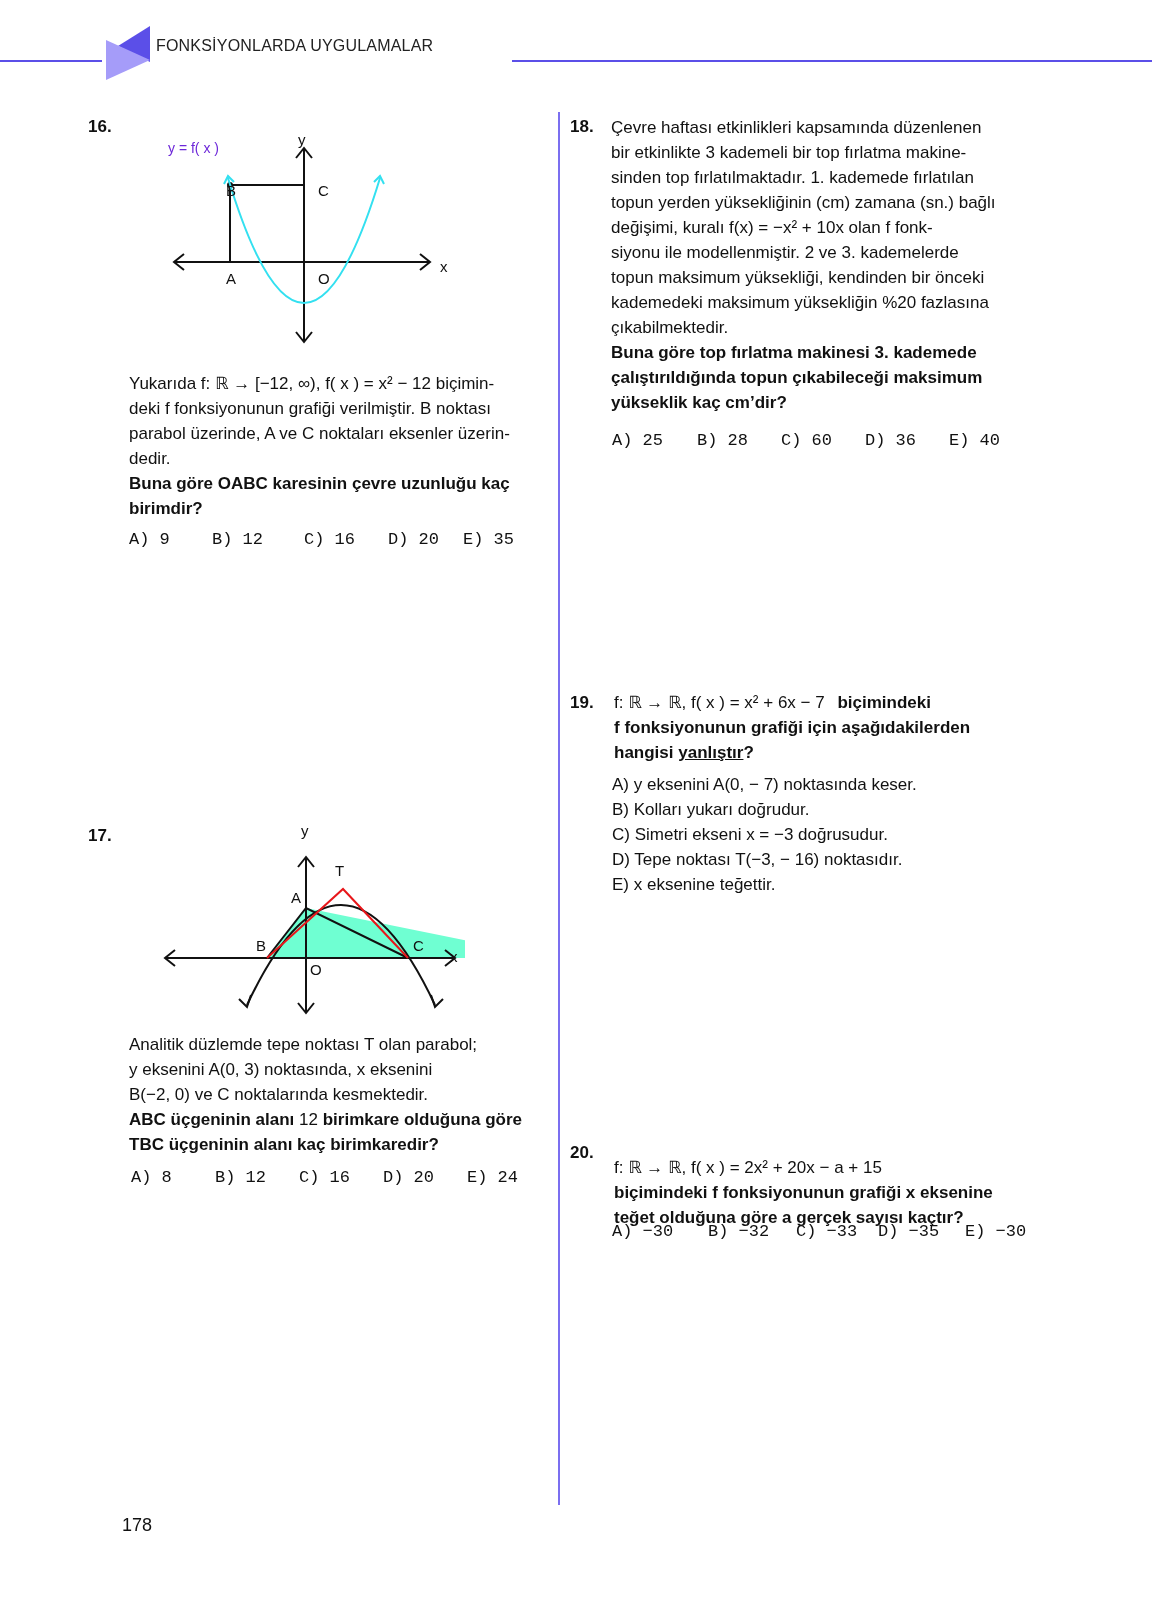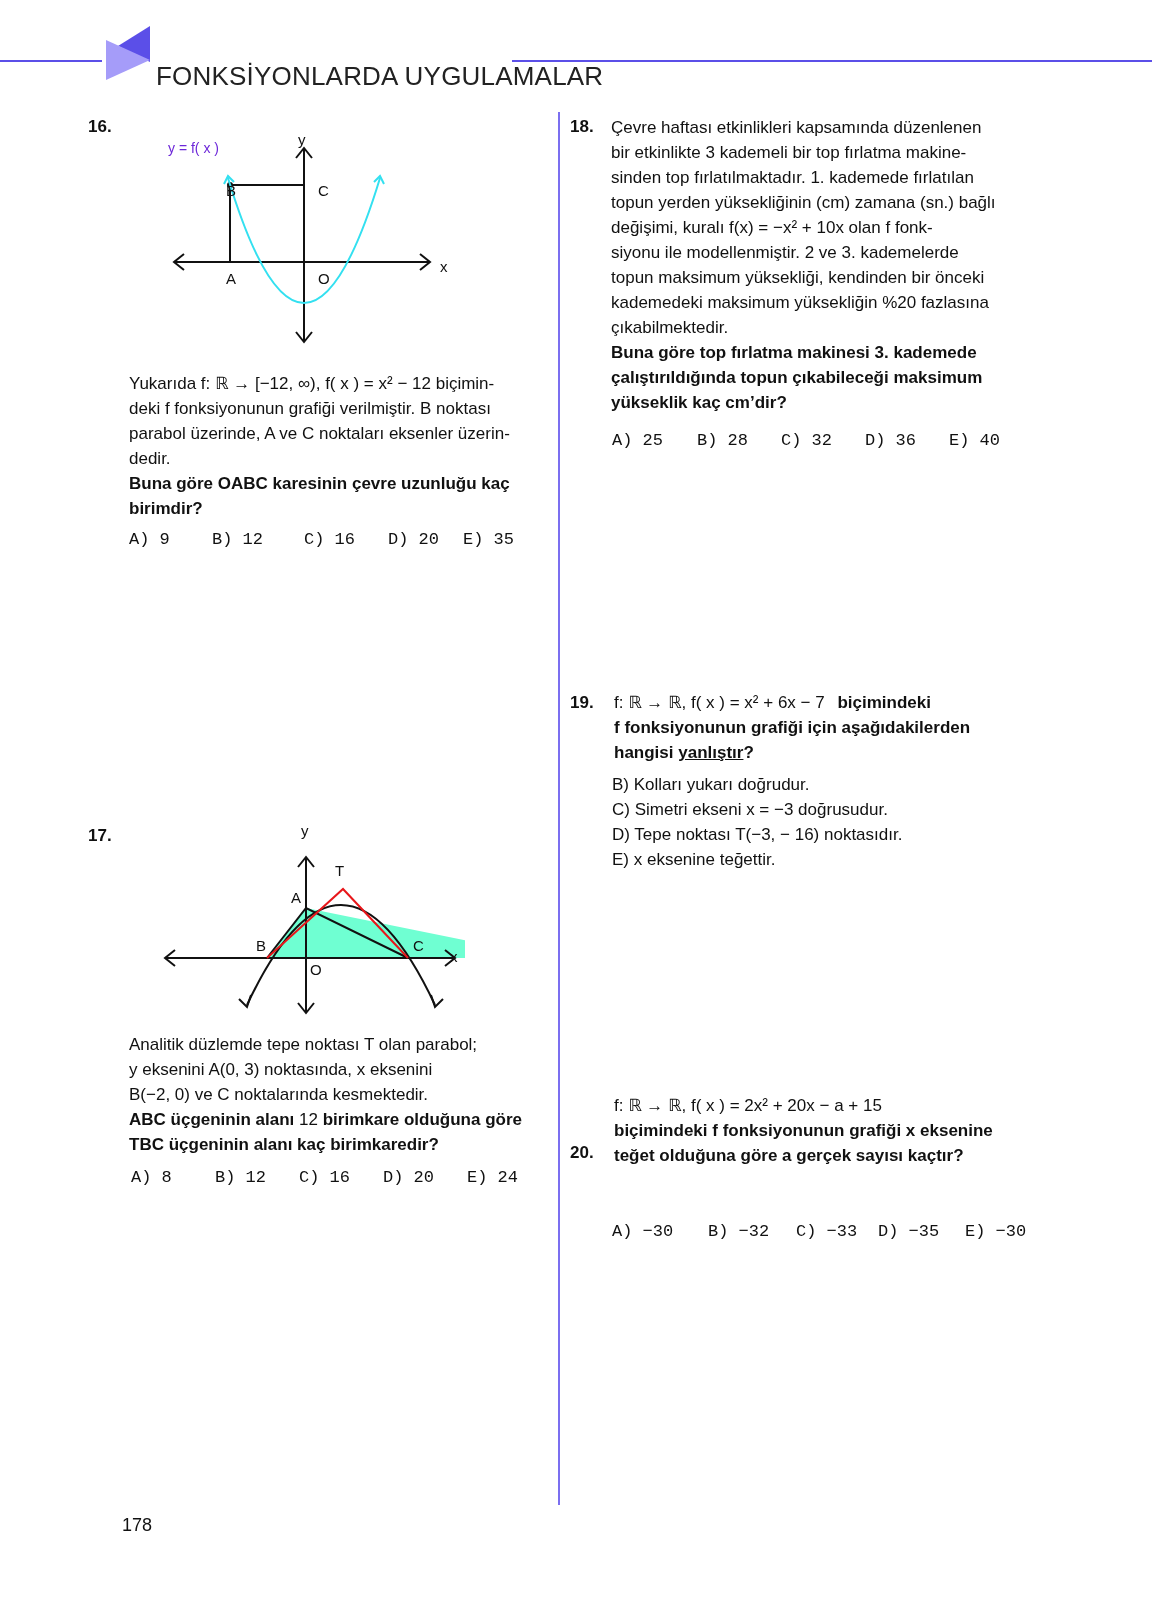--- a/index.html
+++ b/index.html
@@ -1,21 +1,21 @@
 <!DOCTYPE html>
 <html><head>
 <meta charset="utf-8">
 <style>
   html, body { margin: 0; padding: 0; background: #ffffff; }
   body { width: 1152px; height: 1624px; position: relative; overflow: hidden;
          font-family: "Liberation Sans", "DejaVu Sans", sans-serif; color: #111; }
   .abs { position: absolute; }
   .hdr-line-left { left: 0; top: 60px; width: 102px; height: 2px; background: #5b4fe8; }
   .hdr-line-right { left: 512px; top: 60px; width: 640px; height: 2px; background: #5b4fe8; }
-  .hdr-title { left: 156px; top: 61px; font-size: 26px; color: #222; letter-spacing: 0.2px; }
+  .hdr-title { left: 156px; top: 37px; font-size: 16px; color: #222; letter-spacing: 0.2px; }
   .col-divider { left: 558px; top: 112px; width: 2px; height: 1393px; background: #7b6ff0; }
   .qnum { font-weight: bold; font-size: 17px; }
   .txt { font-size: 17px; line-height: 25px; }
   .bold { font-weight: bold; }
   .opts { display: flex; font-size: 17px; font-family: Liberation Mono, monospace; }
   .opts span { display: inline-block; }
   .under { text-decoration: underline; }
   .page-num { left: 87px; top: 1515px; font-size: 18px; margin-left: 35px; }
 </style>
 </head>
@@ -126,45 +126,46 @@
   <div>topun maksimum yüksekliği, kendinden bir önceki</div>
   <div>kademedeki maksimum yüksekliğin %20 fazlasına</div>
   <div>çıkabilmektedir.</div>
   <div class="bold">Buna göre top fırlatma makinesi 3. kademede</div>
   <div class="bold">çalıştırıldığında topun çıkabileceği maksimum</div>
   <div class="bold">yükseklik kaç cm’dir?</div>
 </div>
 <div class="abs opts" style="left:612px;top:431px">
   <span style="width:85px">A) 25</span>
   <span style="width:84px">B) 28</span>
-  <span style="width:84px">C) 32</span>
+  <span style="width:84px">C) 60</span>
   <span style="width:84px">D) 36</span>
   <span>E) 40</span>
 </div>
 
 <div class="abs qnum" style="left:570px;top:693px">19.</div>
 <div class="abs txt" style="left:614px;top:690px;width:430px">
   <div>
     <span>f: ℝ → ℝ, f( x ) = x² + 6x − 7</span>
     <span class="bold" style="margin-left:8px">biçimindeki</span>
   </div>
   <div class="bold">f  fonksiyonunun grafiği için aşağıdakilerden</div>
   <div class="bold">
     <span>hangisi </span><span class="under">yanlıştır</span><span>?</span>
   </div>
 </div>
 <div class="abs txt" style="left:612px;top:772px;width:430px">
+  <div>A) y eksenini  A(0, − 7)  noktasında keser.</div>
   <div>B) Kolları yukarı doğrudur.</div>
   <div>C) Simetri ekseni  x = −3  doğrusudur.</div>
   <div>D) Tepe noktası  T(−3, − 16)  noktasıdır.</div>
   <div>E) x eksenine teğettir.</div>
 </div>
 
 <div class="abs qnum" style="left:570px;top:1143px">20.</div>
-<div class="abs txt" style="left:614px;top:1093px;width:430px">
+<div class="abs txt" style="left:614px;top:1155px;width:430px">
   <div>f: ℝ → ℝ, f( x ) = 2x² + 20x − a + 15</div>
   <div class="bold">biçimindeki f fonksiyonunun grafiği x eksenine</div>
   <div class="bold">teğet olduğuna göre a gerçek sayısı kaçtır?</div>
 </div>
 <div class="abs opts" style="left:612px;top:1222px">
   <span style="width:96px">A)  −30</span>
   <span style="width:88px">B)  −32</span>
   <span style="width:82px">C)  −33</span>
   <span style="width:87px">D)  −35</span>
   <span>E)  −30</span>

